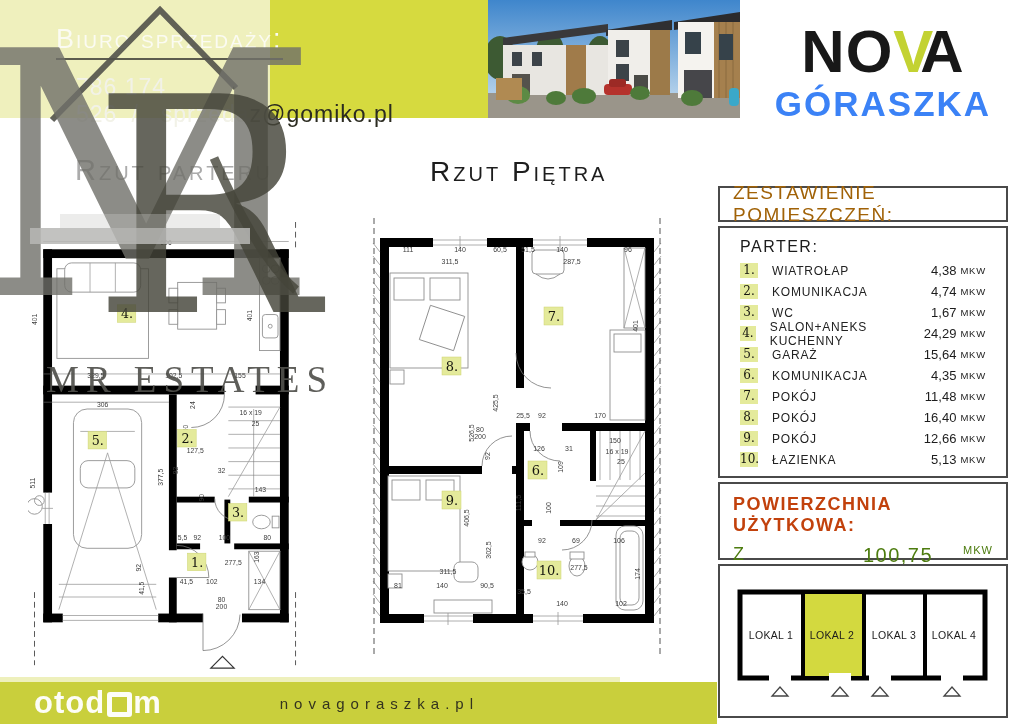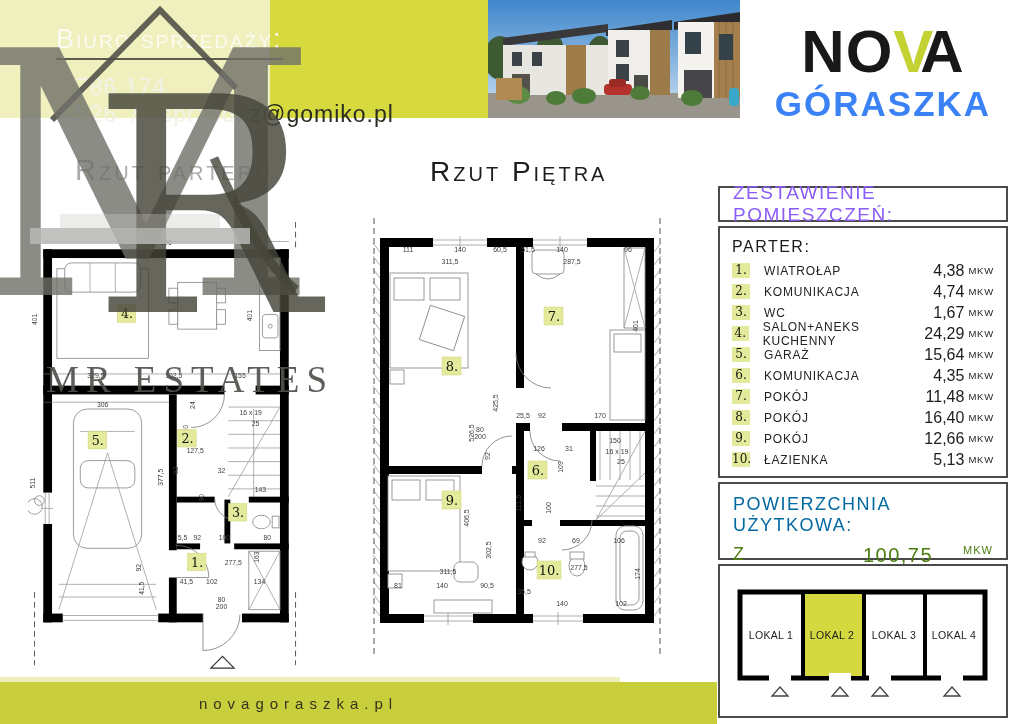--- a/index.html
+++ b/index.html
@@ -52,31 +52,31 @@
   .door{stroke:#777;stroke-width:.8;fill:none;}
   .dashed{stroke:#555;stroke-width:1;stroke-dasharray:6 4;fill:none;}
   .dim{font:7px "Liberation Sans",sans-serif;fill:#3c3c3c;text-anchor:middle;}
   .badge-rect{fill:#e4ea9b;stroke:#cdd470;stroke-width:.5;}
   .badge-text{font:13px "DejaVu Serif",serif;fill:#15150f;text-anchor:middle;}
 
   
   .rbox{position:absolute;left:718px;width:290px;border:2px solid #4a4a4a;background:#fff;
         box-sizing:border-box;z-index:2;}
   .rbox-header{top:186px;height:36px;display:flex;align-items:center;padding-left:13px;
-        font-size:19px;letter-spacing:1.5px;color:#8b5cf6;}
-  .rbox-table{top:226px;height:252px;padding:7px 12px;}
+        font-size:19px;letter-spacing:1.5px;color:#a16207;}
+  .rbox-table{top:226px;height:252px;padding:7px 20px;}
   .t-section{font-size:16px;letter-spacing:1.5px;color:#1c1c1c;margin:3px 0 4px 0;}
   .t-row{display:flex;align-items:center;height:21px;}
   .t-num{width:18px;height:15px;background:#e4ea9b;font-family:"DejaVu Serif",serif;
         font-size:12px;color:#15150f;text-align:center;line-height:15px;margin-right:14px;}
   .t-name{font-size:12px;letter-spacing:.8px;color:#222;}
-  .t-area{margin-left:auto;font-size:16px;color:#1c1c1c;}
+  .t-area{margin-left:auto;font-size:13px;color:#1c1c1c;}
   .t-unit{font-size:9.5px;letter-spacing:.8px;color:#1c1c1c;margin-left:4px;}
   .rbox-area{top:482px;height:78px;padding:10px 13px;}
-  .a-line1{font-size:18px;letter-spacing:1.5px;color:#0369a1;margin-bottom:8px;}
+  .a-line1{font-size:18px;letter-spacing:1.5px;color:#c2410c;margin-bottom:8px;font-weight:bold;}
   .a-line2{display:flex;align-items:flex-start;font-size:18px;letter-spacing:1.5px;color:#4d7c0f;gap:24px;}
   .a-val{margin-left:auto;font-size:20px;}
   .a-unit{font-size:11px;letter-spacing:1px;margin-left:6px;}
   .rbox-units{top:564px;height:154px;}
 
   
   .footer-strip{position:absolute;left:0;top:677px;width:620px;height:6px;background:#eef0bc;z-index:1;}
   .footer{position:absolute;left:0;top:682px;width:717px;height:42px;background:#c9cf3c;z-index:2;
         display:flex;align-items:center;}
   .oto{margin-left:34px;font-size:31px;font-weight:700;color:#fdfdf8;letter-spacing:1px;
@@ -589,16 +589,21 @@
         <text x="51" y="73">LOKAL 1</text>
         <text x="112" y="73">LOKAL 2</text>
         <text x="174" y="73">LOKAL 3</text>
         <text x="234" y="73">LOKAL 4</text>
       </g>
     </svg>
   </div>
 
   <div class="footer-strip"></div>
   <div class="footer">
+    <div class="oto">
+      <span>otod</span>
+        <span class="oto-sq"></span>
+        <span>m</span>
+    </div>
     <div class="site">novagoraszka.pl</div>
   </div>
 
 </div>
 
 </body></html>

